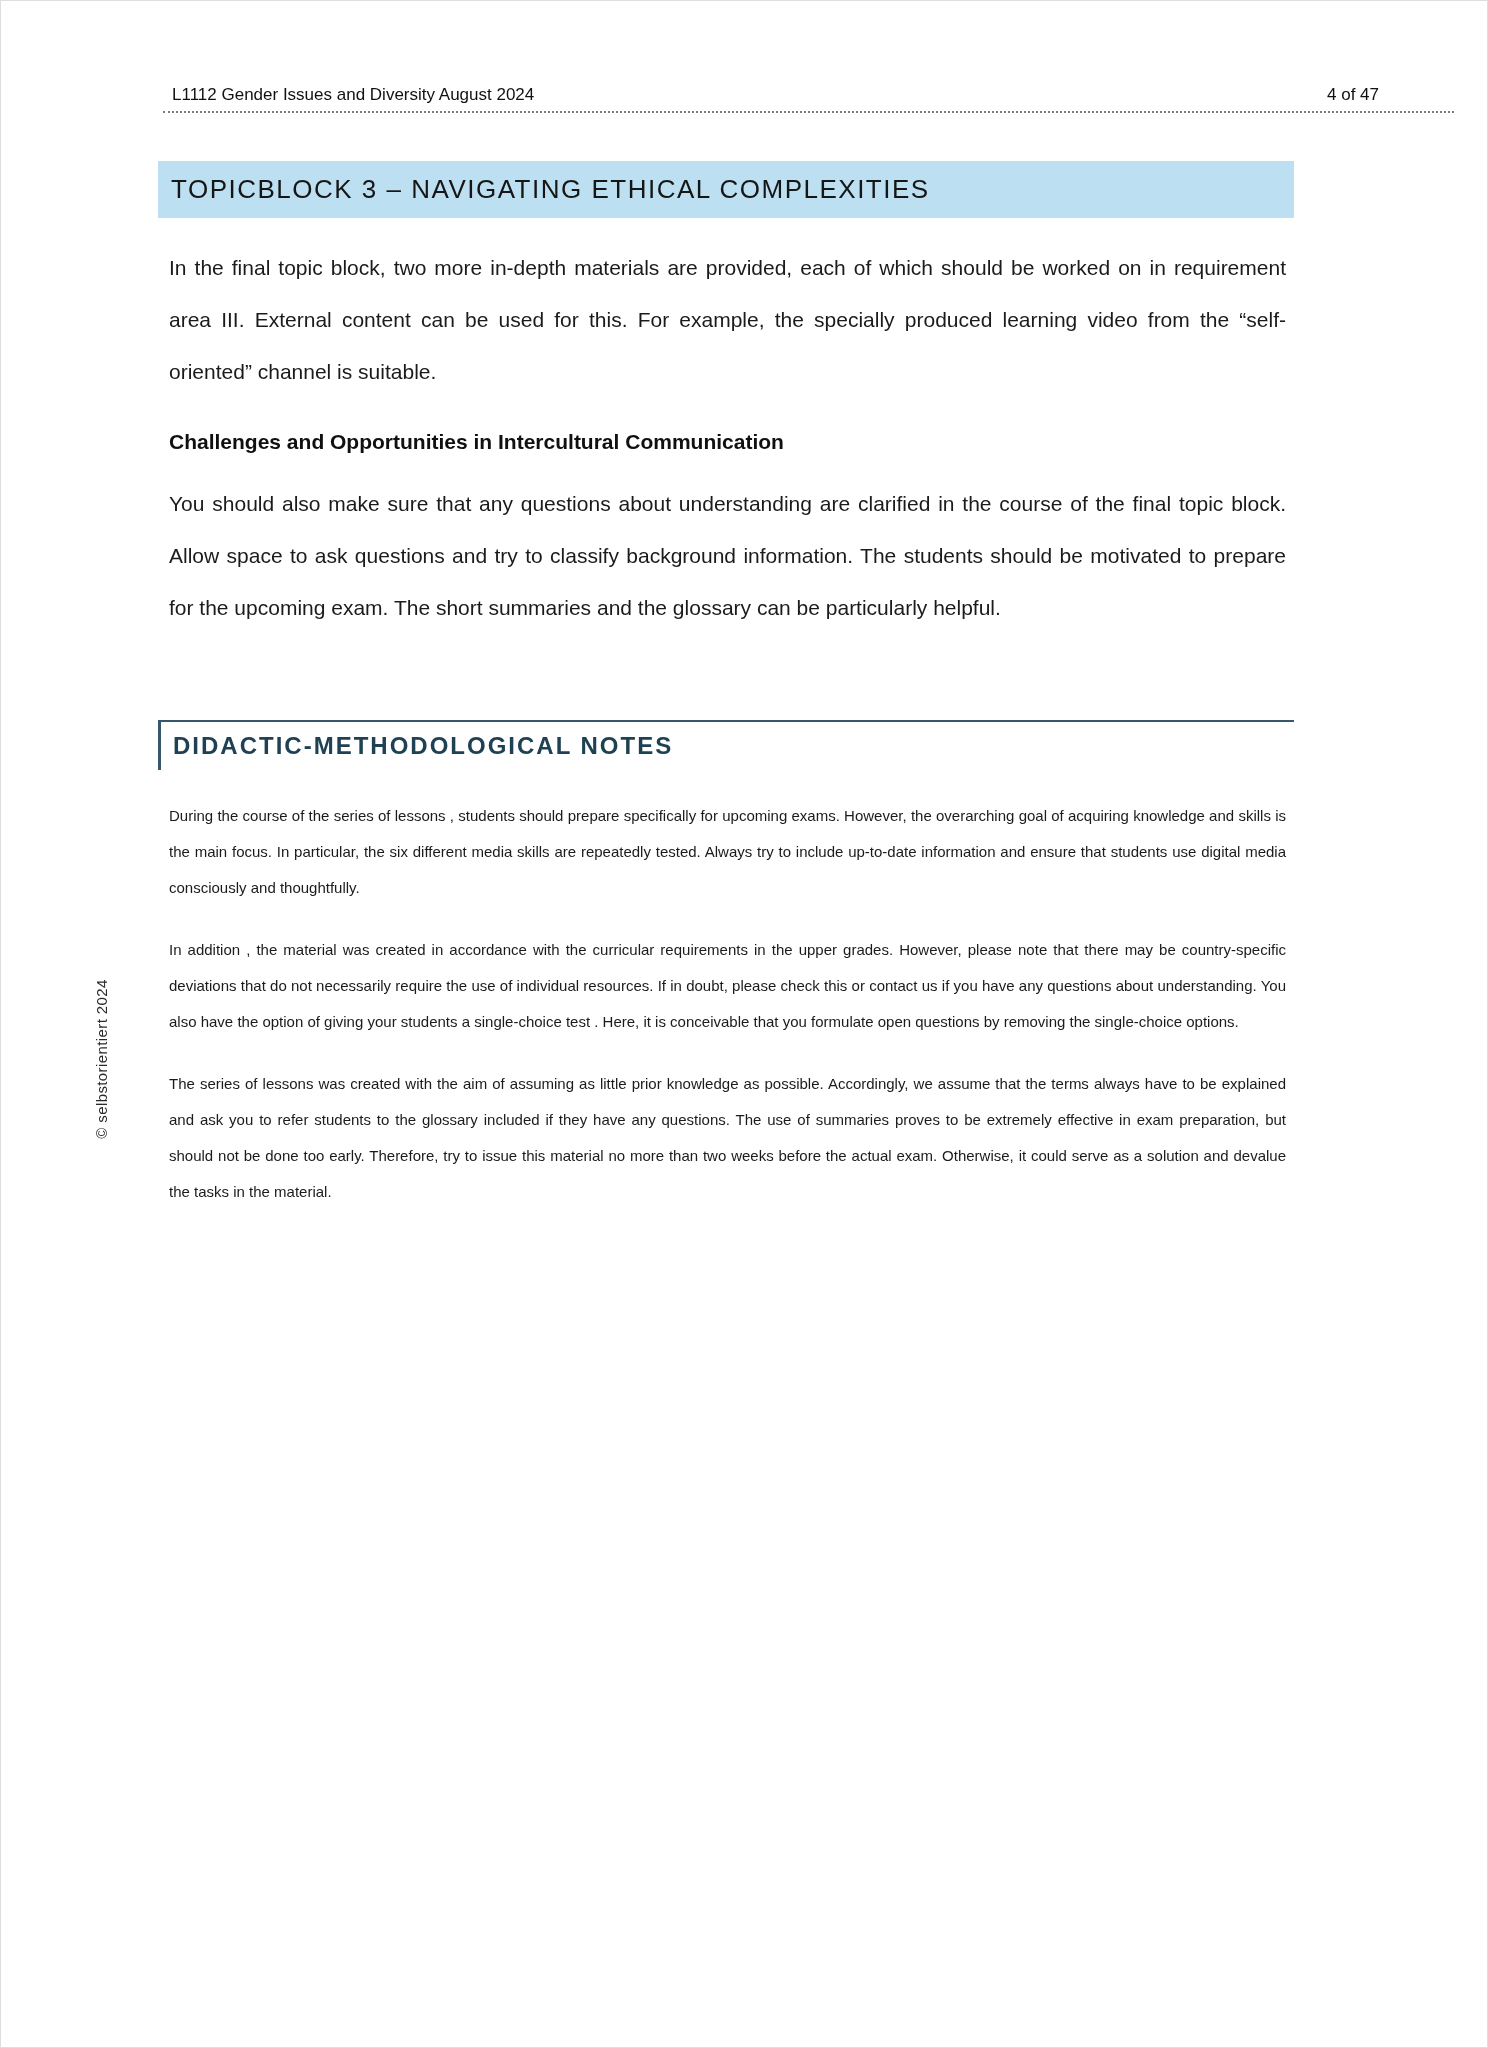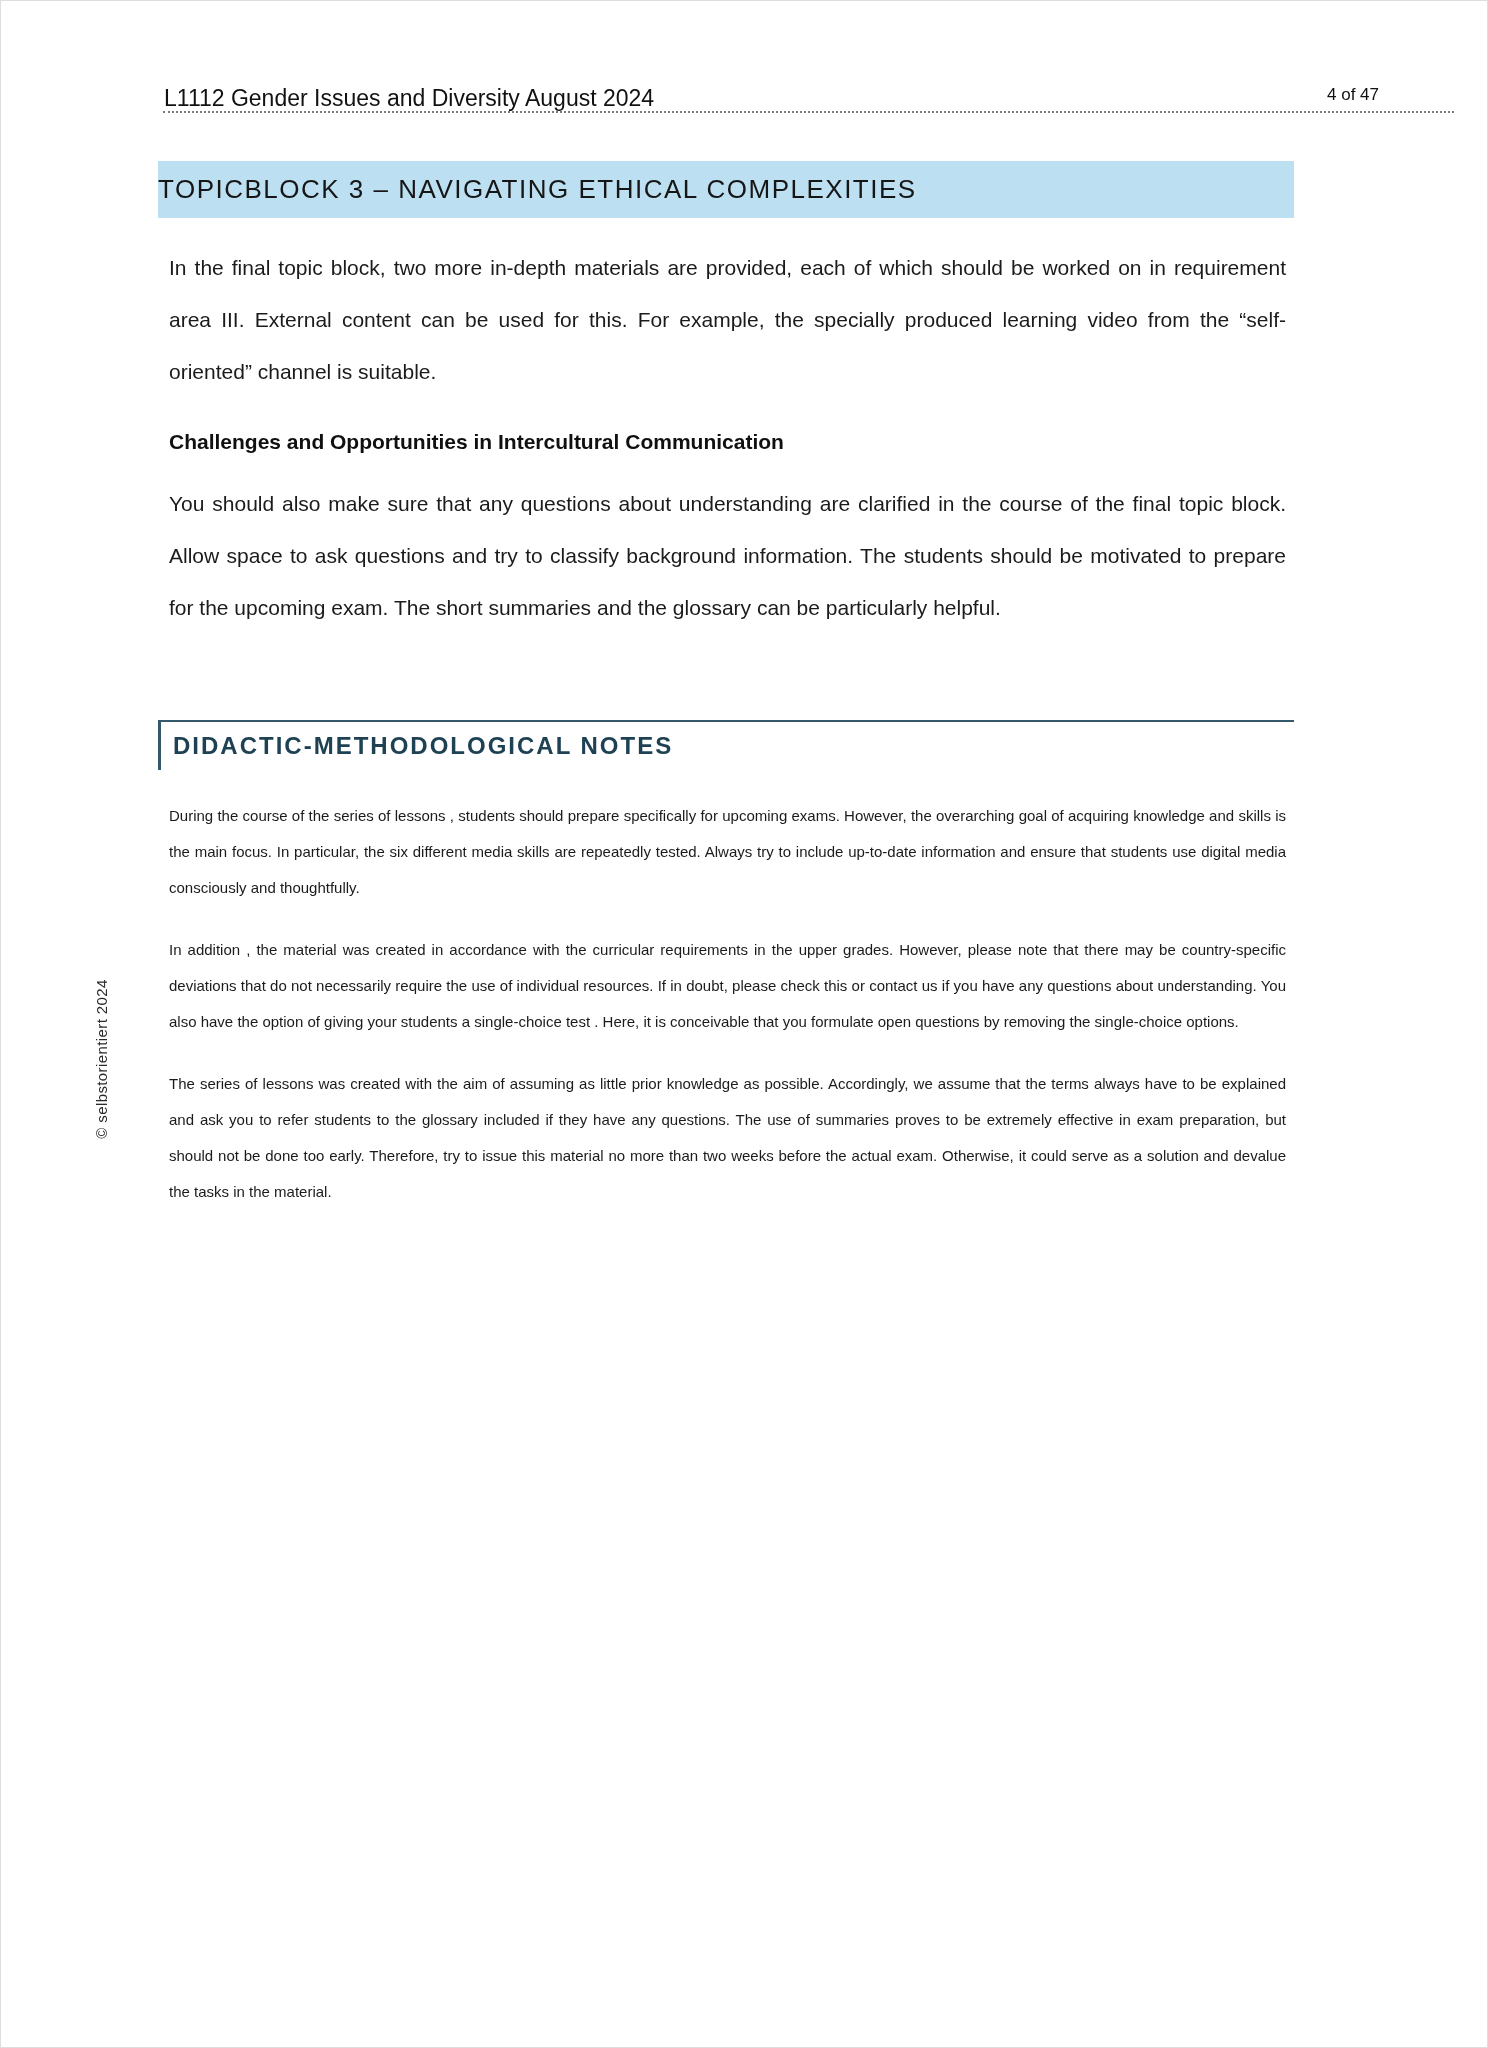--- a/index.html
+++ b/index.html
@@ -11,22 +11,22 @@
     margin: 0 auto;
     background: #ffffff;
     border: 1px solid #dedede;
     font-family: "Liberation Sans", sans-serif;
     color: #1b1b1b;
     overflow: hidden;
   }
 
   
   .header-left {
-    position: absolute; left: 163px; top: 84px;
-    font-size: 23px; font-weight: 500; color: #111;
+    position: absolute; left: 171px; top: 84px;
+    font-size: 17px; font-weight: 500; color: #111;
   }
   .header-right {
     position: absolute; top: 84px; right: 108px;
     font-size: 17px; font-weight: 500; color: #111;
   }
   .header-rule {
     position: absolute; left: 162px; top: 110px; width: 1291px;
     border-top: 2px dotted #7a7a7a; height: 0;
   }
 
@@ -40,20 +40,21 @@
 
   
   .content {
     position: absolute; left: 157px; top: 160px; width: 1136px;
   }
 
   .topic-banner {
     width: 1136px; height: 57px;
     background: #BCE0F2;
     display: flex; align-items: center;
+    padding-left: 13px;
   }
   .topic-banner .banner-title {
     font-size: 26px; font-weight: 500; letter-spacing: 1.5px; color: #161616;
   }
 
   .subheading {
     margin: 32px 0 0 11px; width: 1117px;
     font-size: 21px; font-weight: 700; color: #101010;
   }
 

